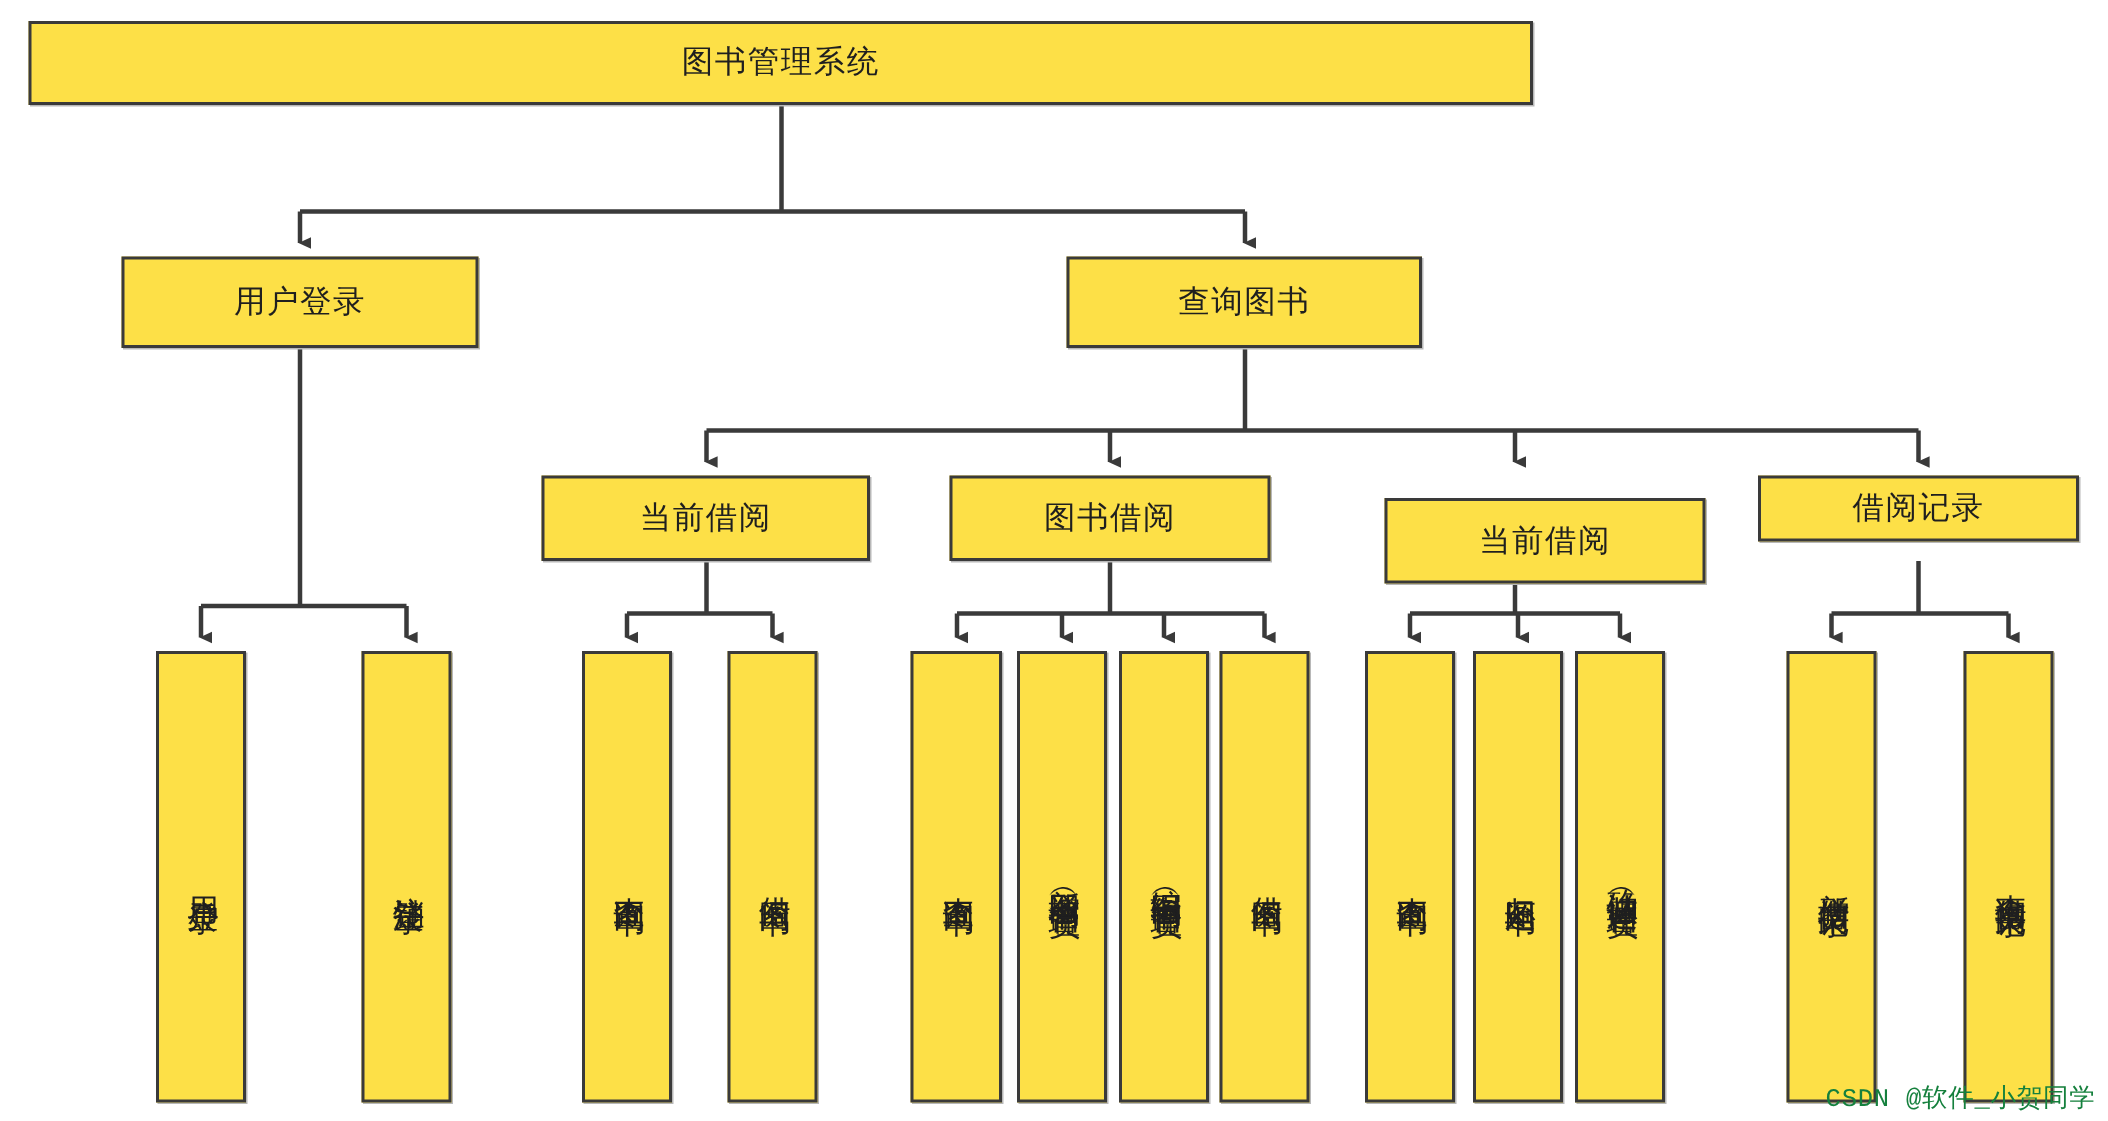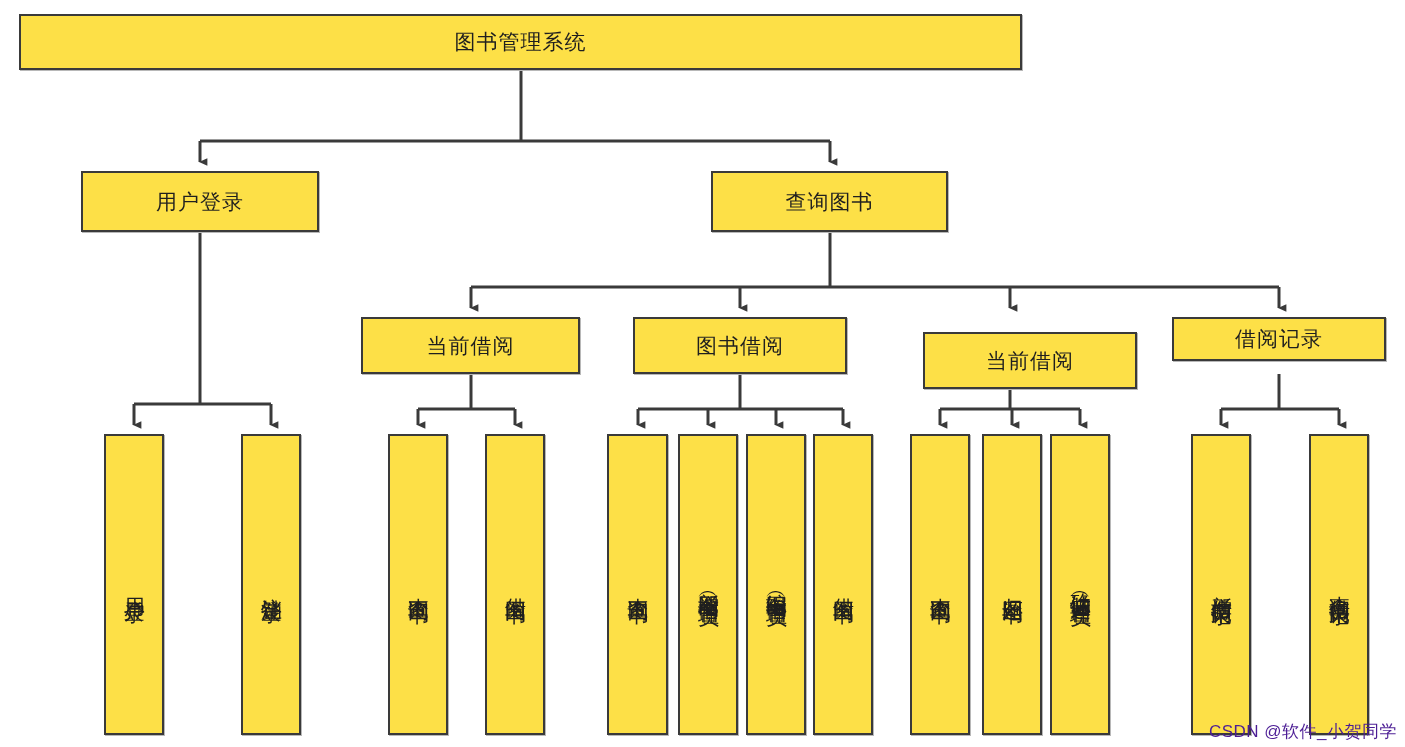--- a/index.html
+++ b/index.html
@@ -55,24 +55,25 @@
     line-height: 1.28;
     letter-spacing: 2px;
     max-height: 100%;
     white-space: nowrap;
   }
   .watermark {
     position: absolute;
     right: 8px;
     bottom: 4px;
     font-size: 17px;
-    color: #4c1d95;
+    color: #15803d;
     letter-spacing: 0.5px;
     white-space: nowrap;
     user-select: none;
+    font-family: Liberation Mono, monospace;
   }
 </style>
 </head>
 <body>
 
 <div id="diagram-root">
 
   <svg id="edges-layer" viewBox="0 0 1405 747" width="1405" height="747" xmlns="http://www.w3.org/2000/svg">
     <defs>
       <marker id="arrowhead" markerWidth="9" markerHeight="9" refX="4.2" refY="7.6" orient="auto" markerUnits="userSpaceOnUse">

